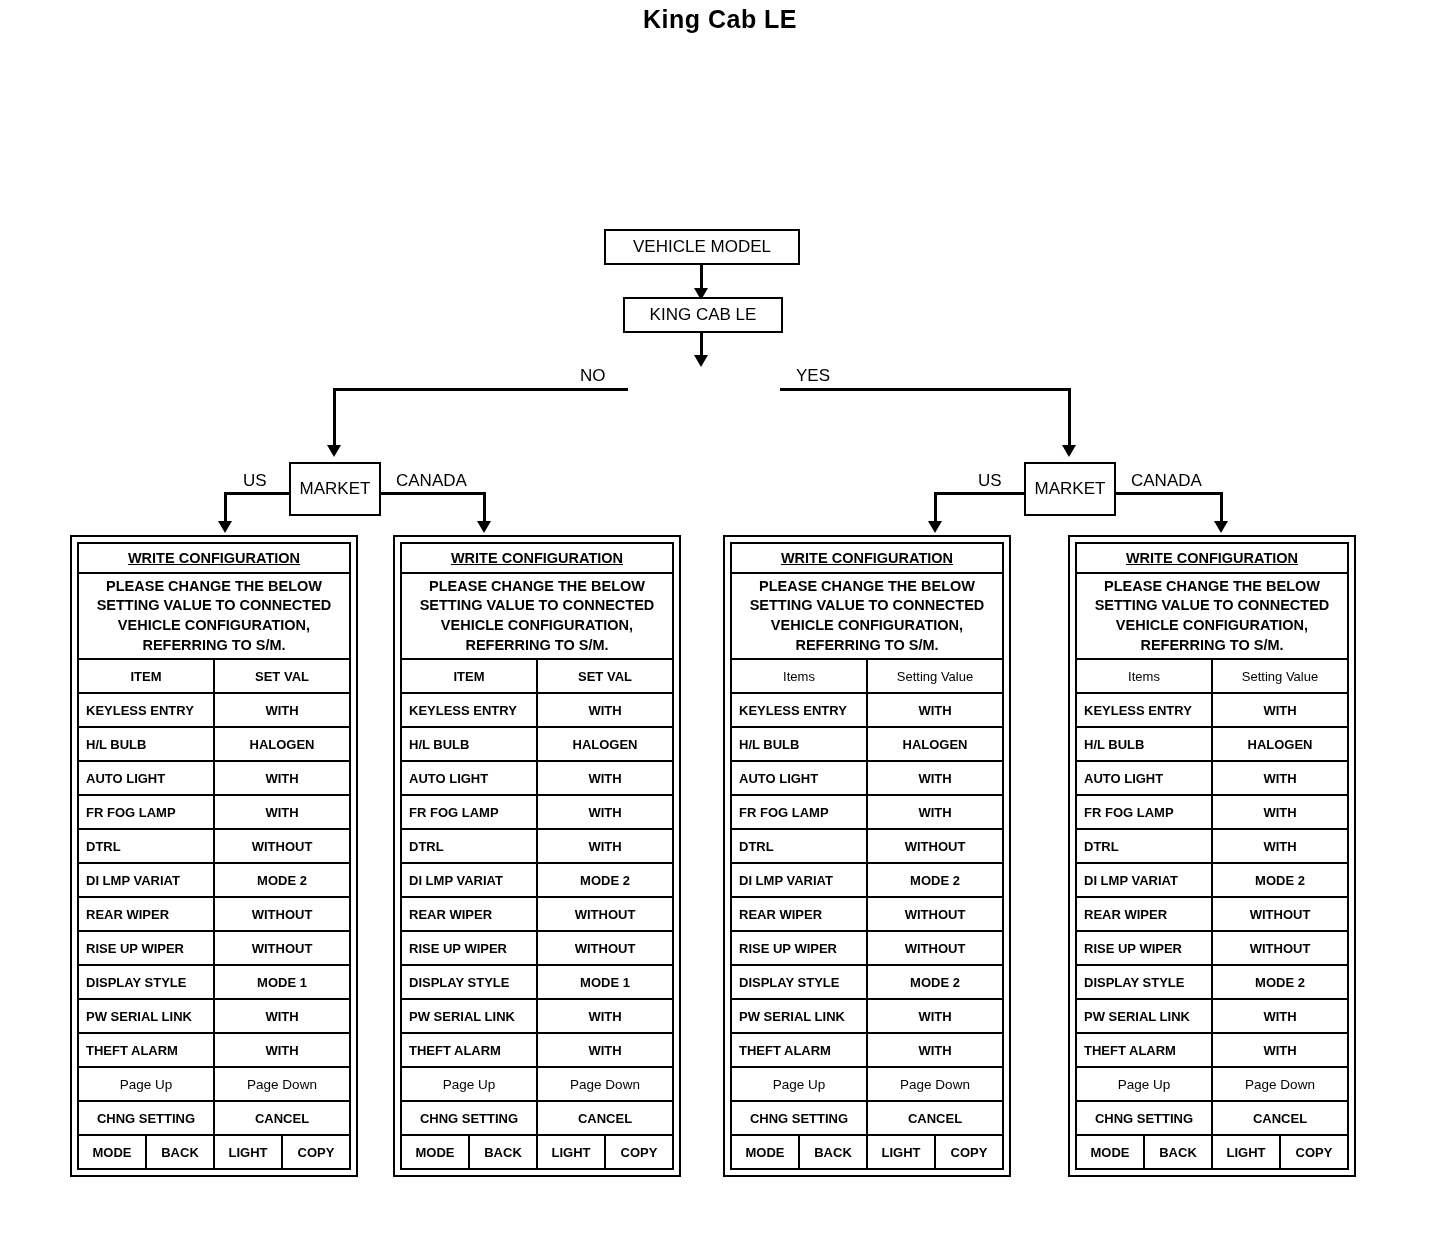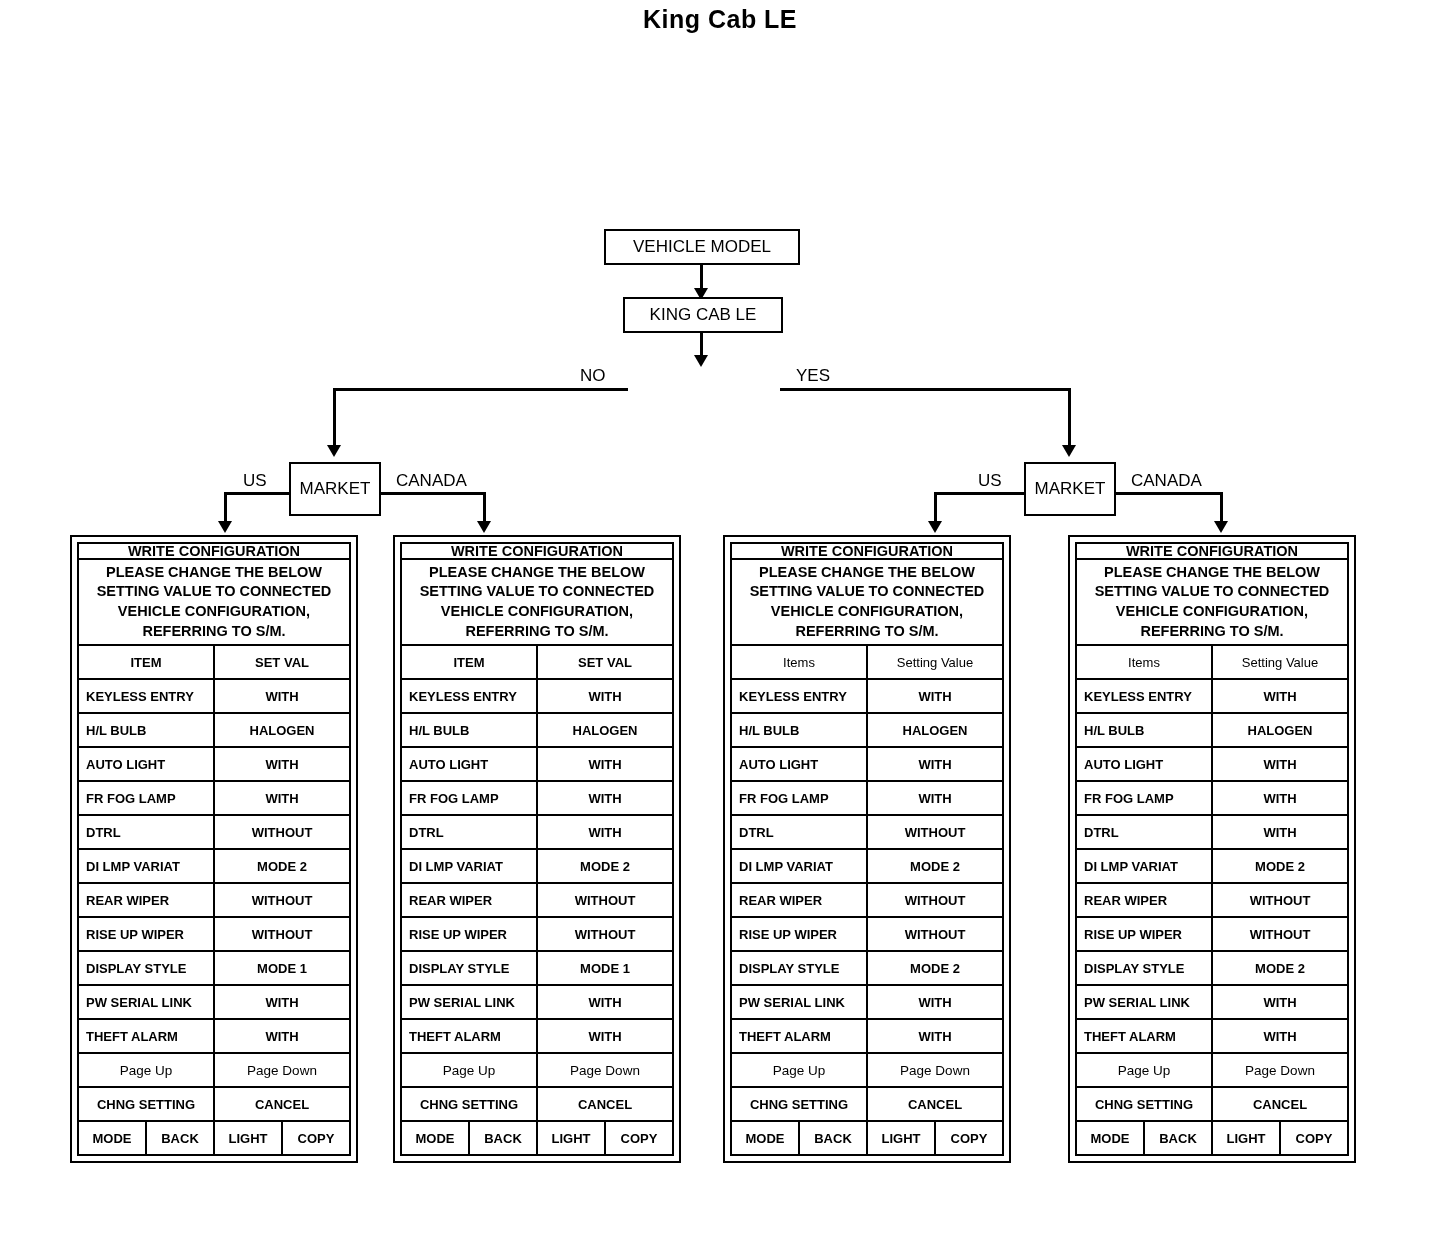--- a/index.html
+++ b/index.html
@@ -25,21 +25,21 @@
   
   .panel{position:absolute;box-sizing:border-box;border:2px solid #000;
          background:#fff;padding:5px;}
   .panel-inner{border:2.5px solid #000;border-bottom:none;border-right:none;
                box-sizing:border-box;width:100%;}
   .prow{display:flex;width:100%;box-sizing:border-box;}
   .pcell{box-sizing:border-box;border-right:2.5px solid #000;
          border-bottom:2.5px solid #000;display:flex;align-items:center;
          justify-content:center;text-align:center;font-size:13px;
          padding:2px 3px;overflow:hidden;}
-  .hdr{font-weight:bold;font-size:14.5px;height:16px;}
+  .hdr{font-weight:bold;font-size:14.5px;height:30px;text-decoration:underline;}
   .msg{font-weight:bold;font-size:14.5px;line-height:1.35;height:86px;
        flex-direction:column;}
   .msg span{display:block;}
   .colhdr{height:34px;font-size:13px;}
   .colhdr.caps{font-weight:bold;}
   .datarow .itemcell{justify-content:flex-start;text-align:left;
         padding-left:7px;font-weight:bold;font-size:13px;}
   .datarow .valcell{font-weight:bold;font-size:13px;}
   .datarow{height:34px;}
   .datarow .pcell{height:34px;}

